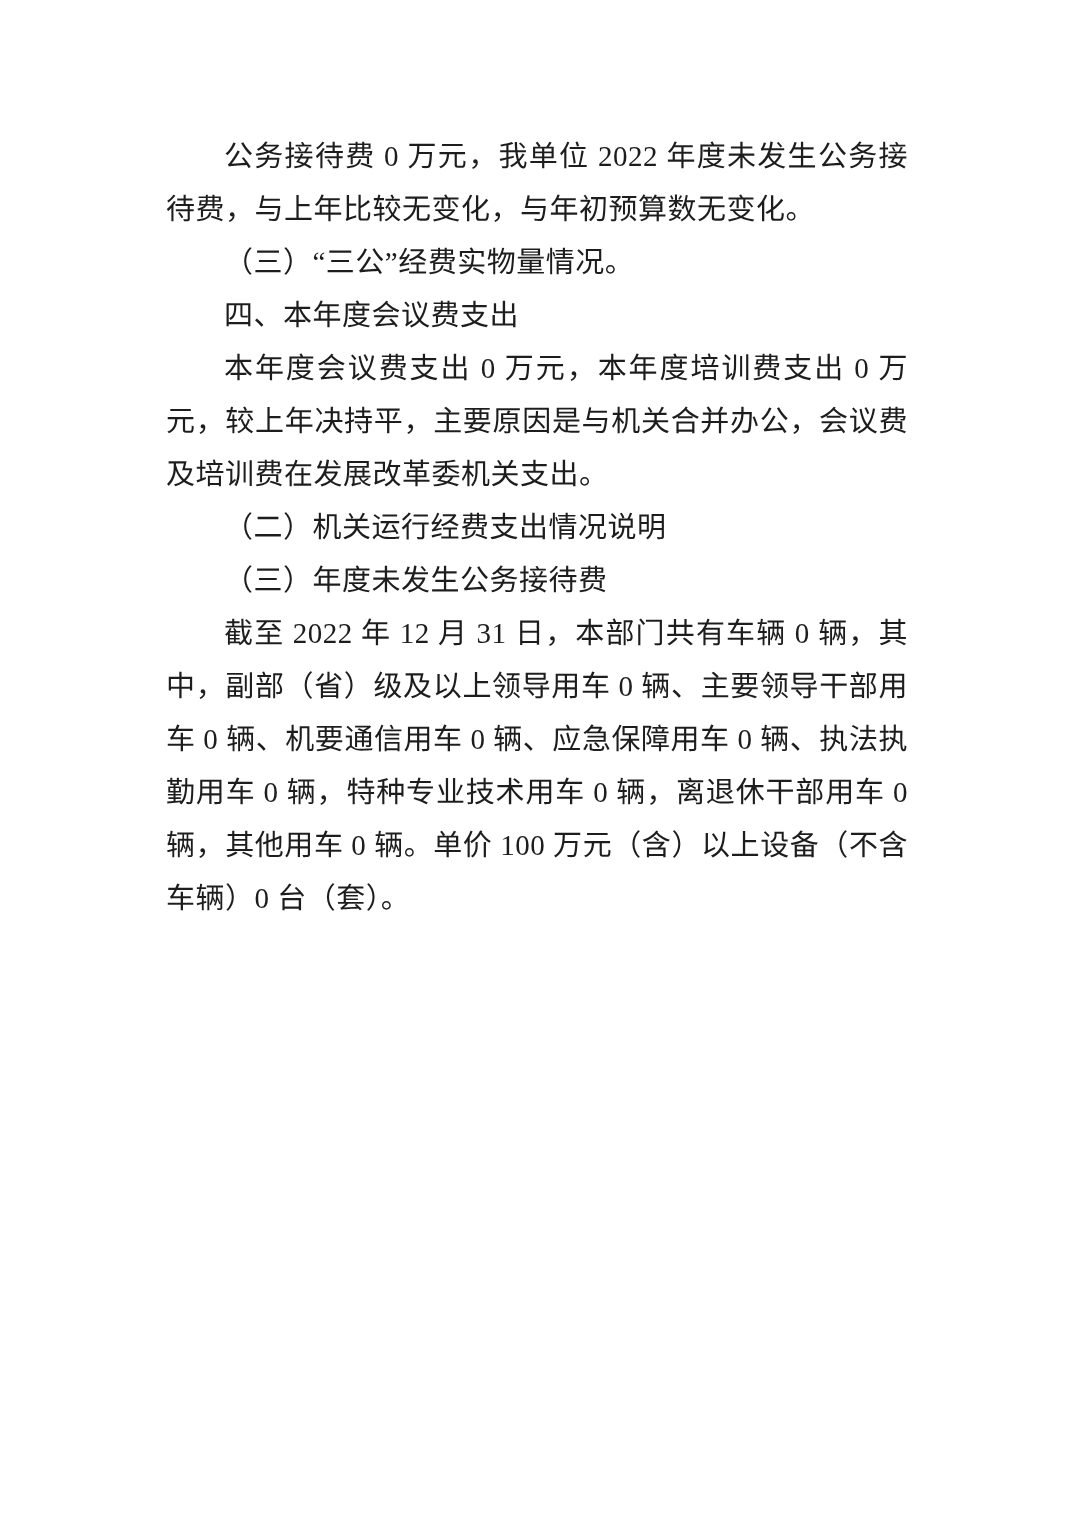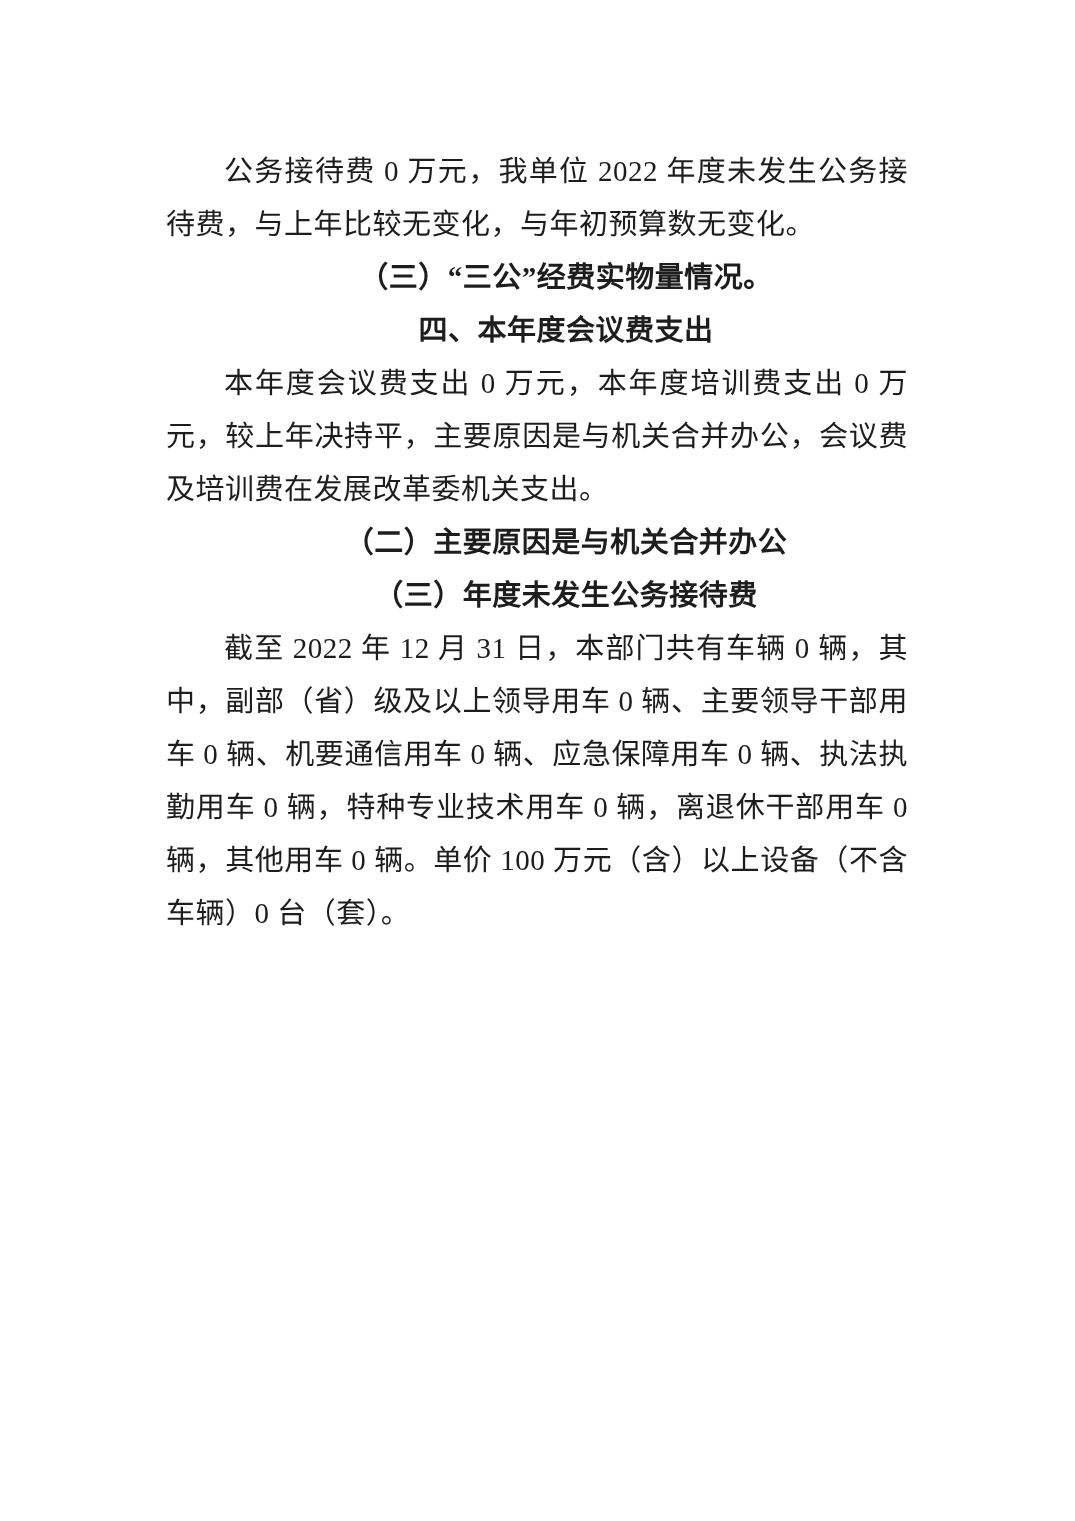--- a/index.html
+++ b/index.html
@@ -4,21 +4,21 @@
 <style>
   html, body {
     margin: 0;
     padding: 0;
     background: #ffffff;
   }
   .page {
     position: relative;
     width: 1075px;
     height: 1131px;
-    margin: 15px auto;
+    margin: 0 auto;
     background: #ffffff;
     overflow: hidden;
     box-sizing: border-box;
     font-family: "Liberation Serif", "DejaVu Serif", serif;
   }
   .content {
     position: absolute;
     left: 166px;
     top: 130px;
     width: 742px;
@@ -27,30 +27,30 @@
   .para {
     margin: 0;
     font-size: 29px;
     line-height: 53px;
     text-indent: 2em;
     text-align: justify;
     text-justify: inter-ideograph;
     letter-spacing: 0.5px;
   }
   .para.heading {
-    font-weight: 700;
-    text-align: center;
+    font-weight: 400;
+    text-align: left;
   }
 </style>
 </head>
 <body style="background: rgb(255, 255, 255);">
 
 <div class="page">
   <div class="content" style="color: rgb(29, 29, 29);">
       <p class="para body">公务接待费 0 万元，我单位 2022 年度未发生公务接待费，与上年比较无变化，与年初预算数无变化。</p>
       <p class="para heading">（三）“三公”经费实物量情况。</p>
       <p class="para heading">四、本年度会议费支出</p>
       <p class="para body">本年度会议费支出 0 万元，本年度培训费支出 0 万元，较上年决持平，主要原因是与机关合并办公，会议费及培训费在发展改革委机关支出。</p>
-      <p class="para heading">（二）主要原因是与机关合并办公</p>
+      <p class="para heading">（二）机关运行经费支出情况说明</p>
       <p class="para heading">（三）年度未发生公务接待费</p>
       <p class="para body">截至 2022 年 12 月 31 日，本部门共有车辆 0 辆，其中，副部（省）级及以上领导用车 0 辆、主要领导干部用车 0 辆、机要通信用车 0 辆、应急保障用车 0 辆、执法执勤用车 0 辆，特种专业技术用车 0 辆，离退休干部用车 0 辆，其他用车 0 辆。单价 100 万元（含）以上设备（不含车辆）0 台（套）。</p>
     </div>
 </div>
 
 </body></html>

